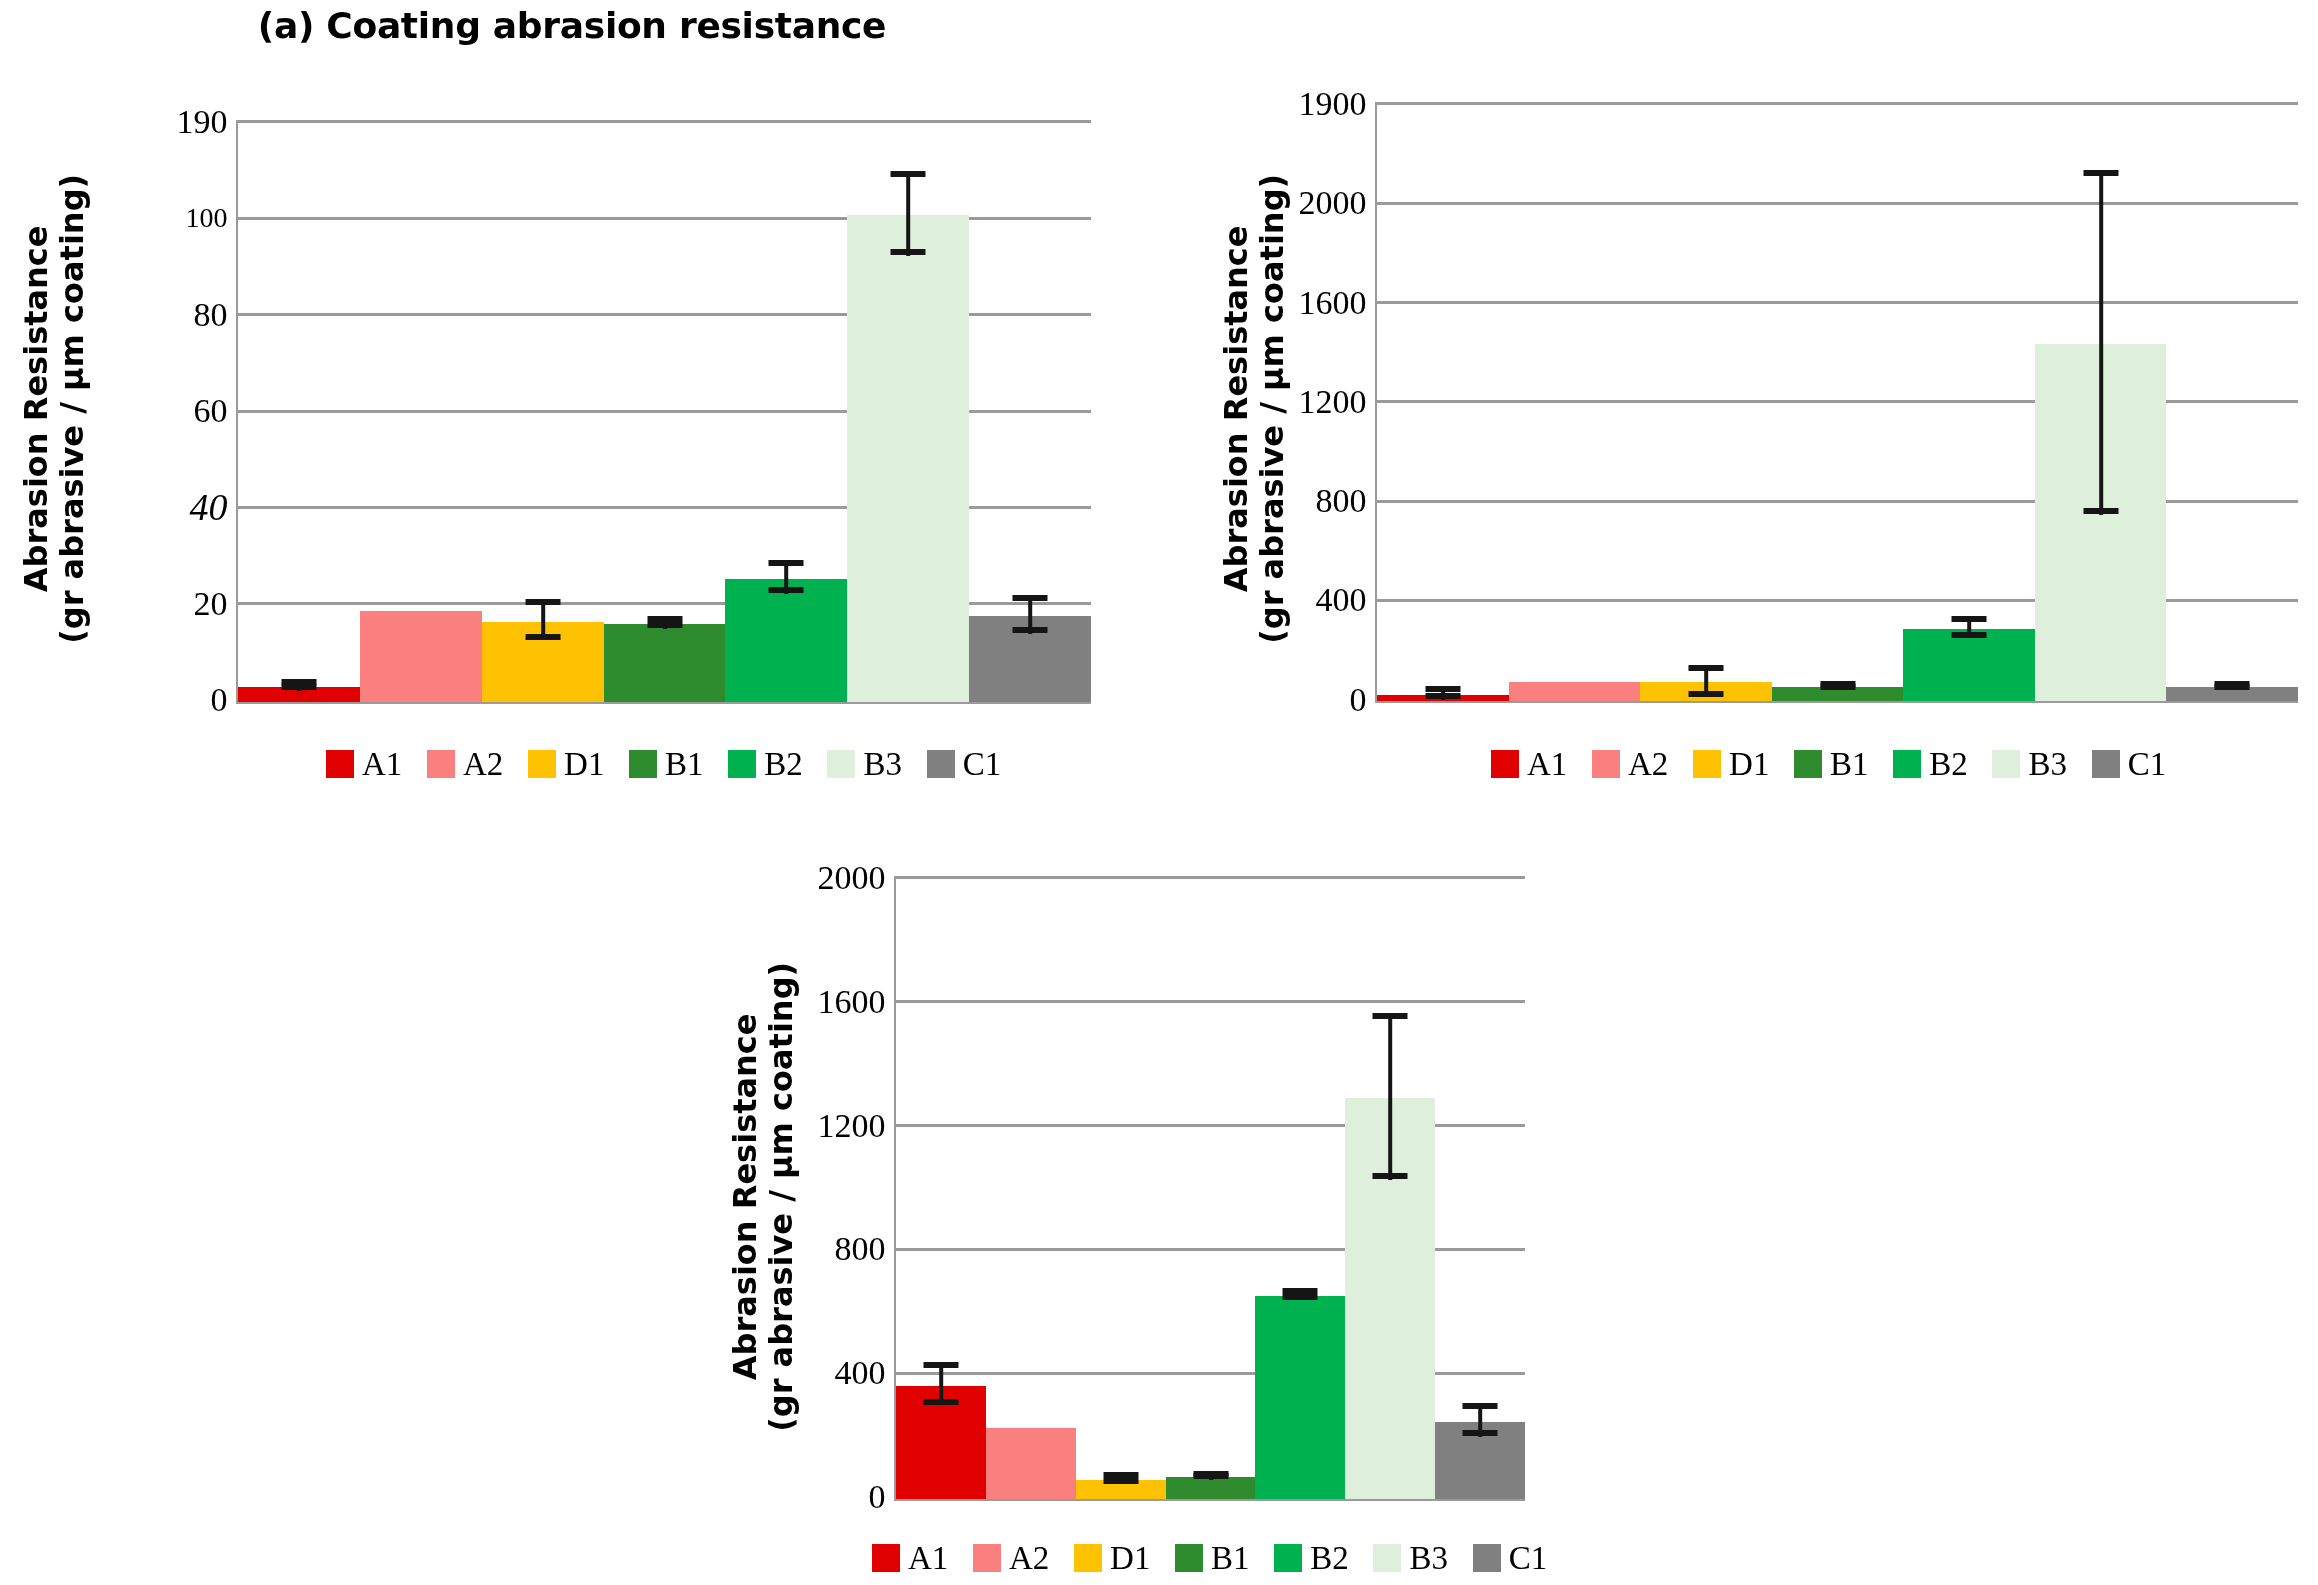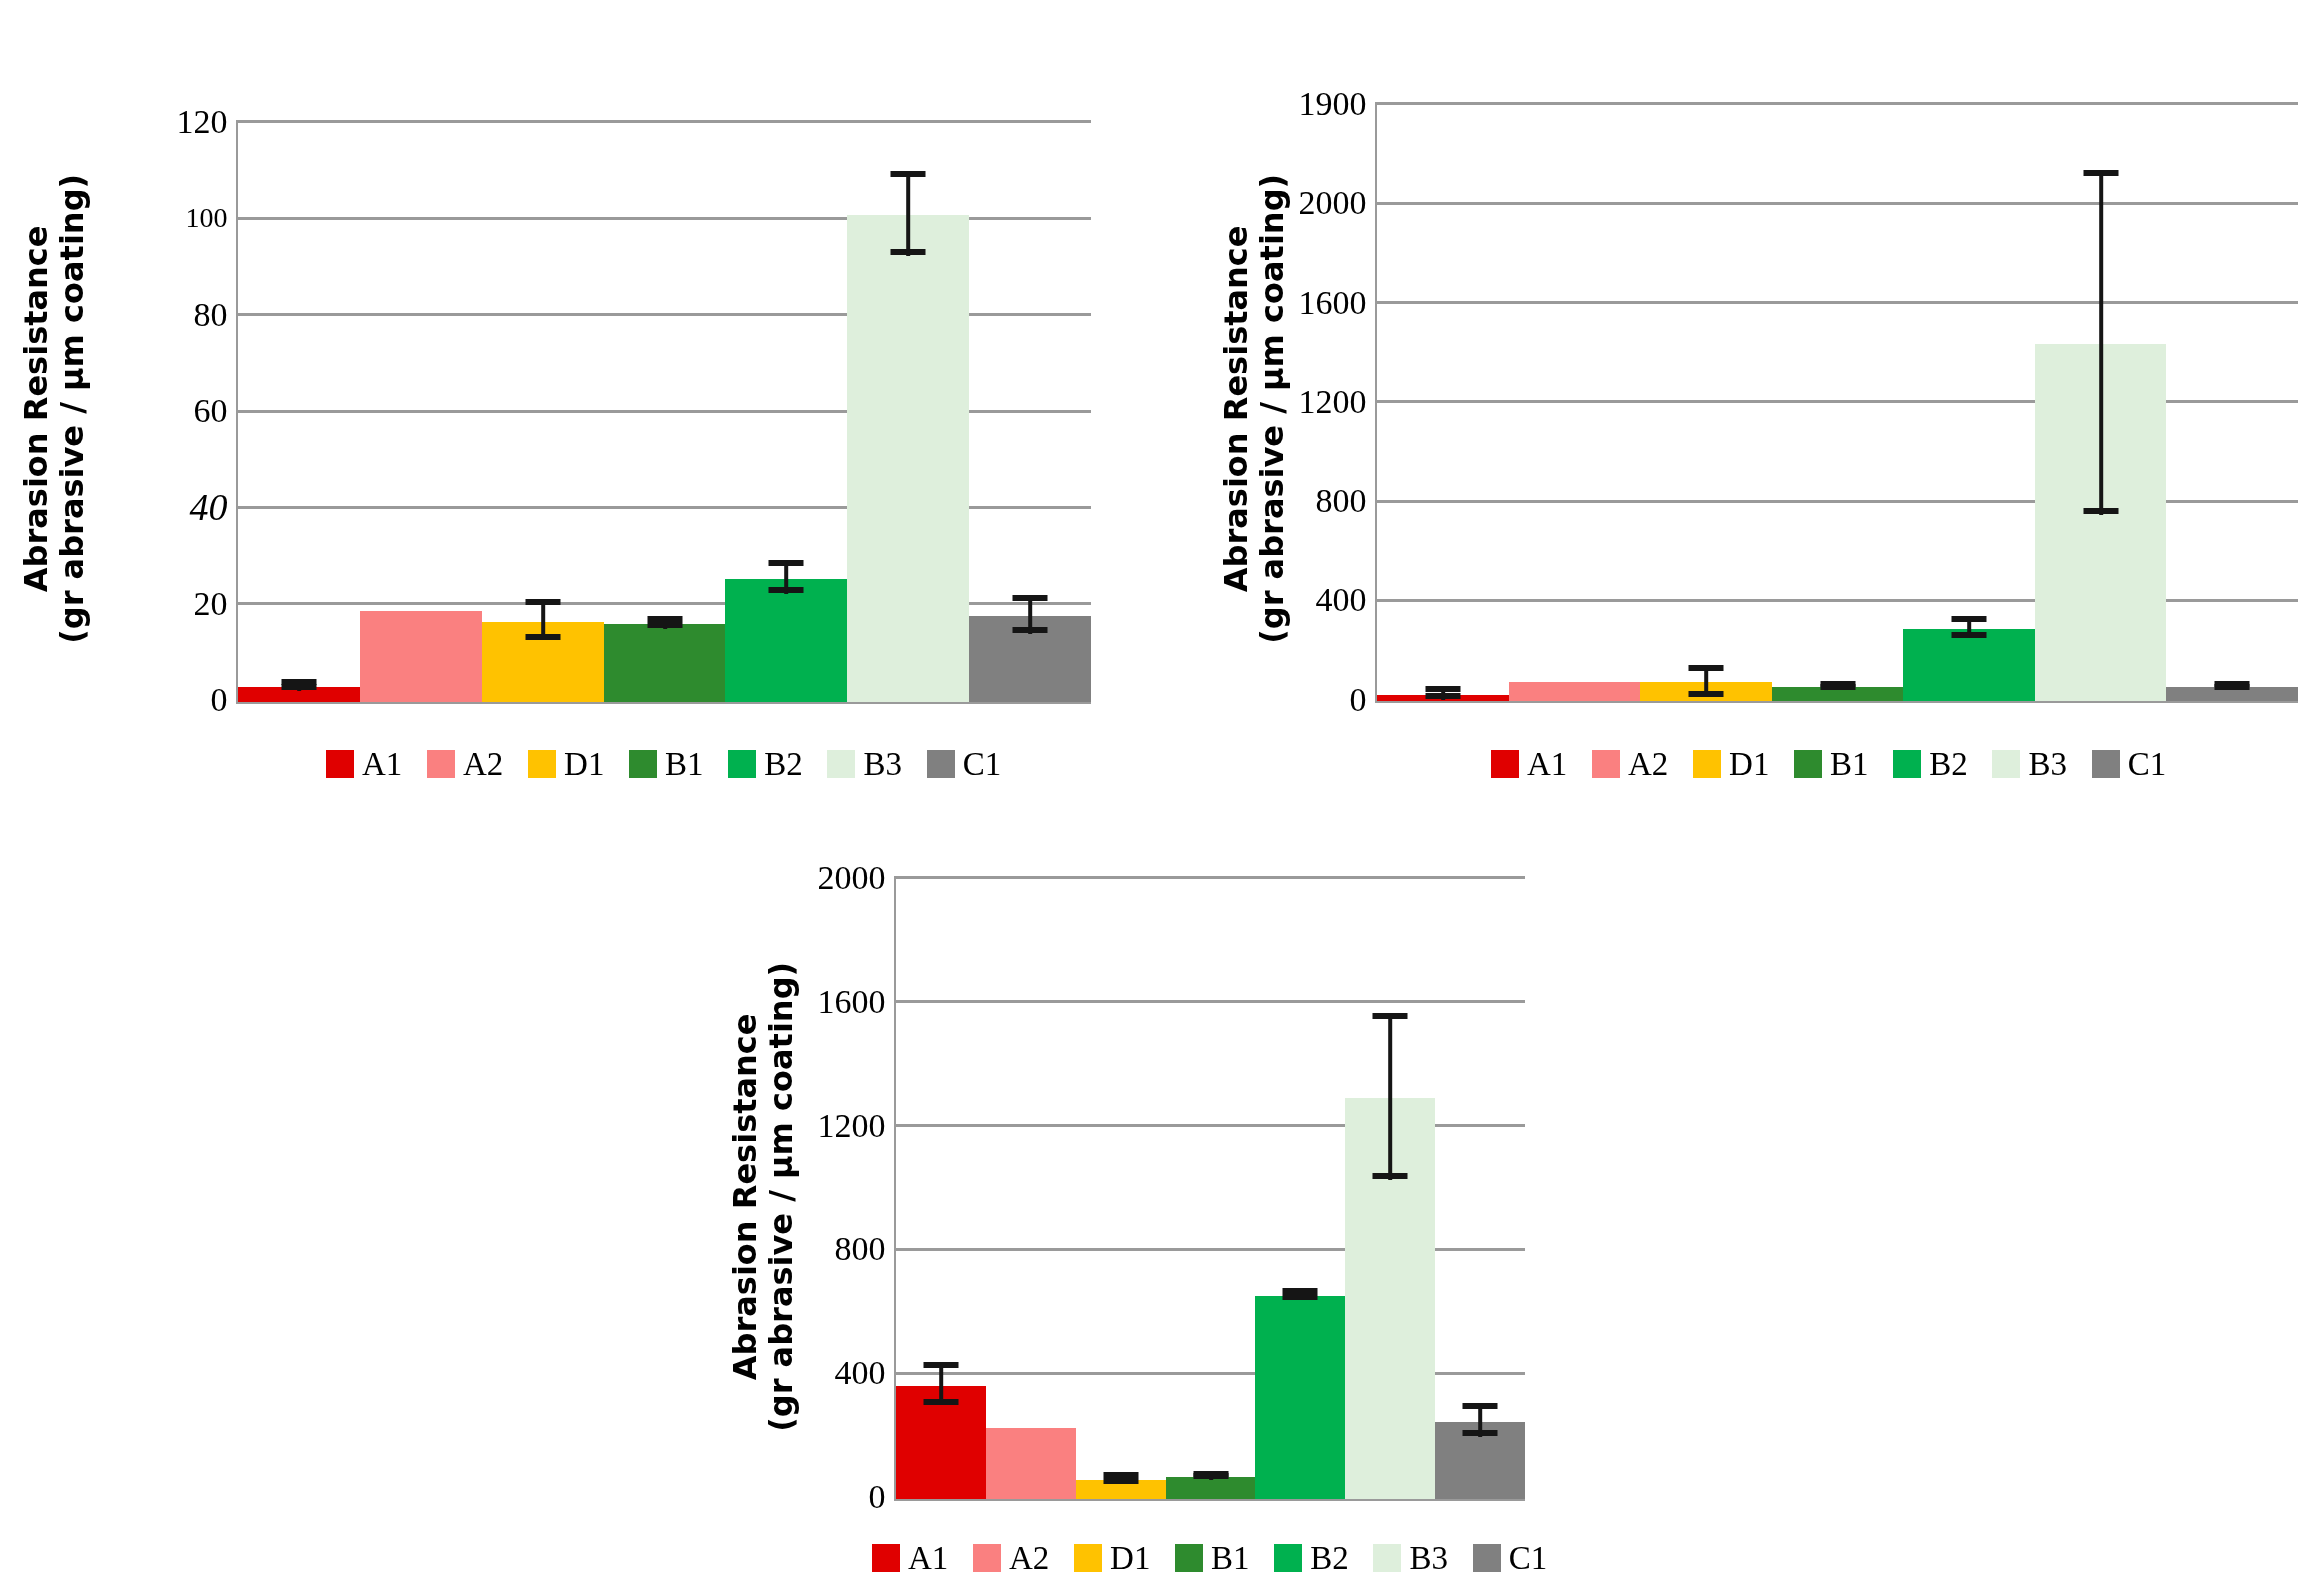--- a/index.html
+++ b/index.html
@@ -129,20 +129,21 @@
     font-family: "Liberation Serif", serif;
     color: #000000;
     white-space: nowrap;
   }
 </style>
 </head>
 <body>
 
 <div class="panel" style="left:0px; top:0px; width:1139px; height:794px;">
 
+  <div class="panel-title" style="left:105px; top:4.7px; width:934px; font-size:36px;">(a) Coating abrasion resistance</div>
 
   <div class="ytitle-wrap" style="left:0px; top:111px; width:111px; height:596px;">
     <div class="ytitle" style="font-size:32px; width:590px;">
       <span>Abrasion Resistance</span><br>
       <span>(gr abrasive / μm coating)</span>
     </div>
   </div>
 
   <div class="plot" id="plot-a" style="left:236px; top:120px; width:855px; height:584px;">
       <div class="ytick" style="top: 578px; font-size: 34px;">0</div>
@@ -150,21 +151,21 @@
       <div class="ytick" style="top: 482px; font-size: 34px;">20</div>
       <div class="gridline" style="top: 384px;"></div>
       <div class="ytick" style="top: 385px; font-size: 38px; font-style: italic;">40</div>
       <div class="gridline" style="top: 288px;"></div>
       <div class="ytick" style="top: 289px; font-size: 34px;">60</div>
       <div class="gridline" style="top: 191px;"></div>
       <div class="ytick" style="top: 193px; font-size: 34px;">80</div>
       <div class="gridline" style="top: 95px;"></div>
       <div class="ytick" style="top: 96px; font-size: 28px;">100</div>
       <div class="gridline" style="top: -1.5px;"></div>
-      <div class="ytick" style="top: 0px; font-size: 34px;">120</div>
+      <div class="ytick" style="top: 0px; font-size: 34px;">190</div>
       <div class="bars">
         <div class="barslot" style="flex: 1 1 0px;">
           <div class="bar" title="A1: 3.2" style="height: 15.4px; background: rgb(224, 0, 0);"></div>
           <div class="errbar" style="top: 557px; height: 11.6px;"></div>
           <div class="errcap" style="top: 557px;"></div>
           <div class="errcap" style="top: 562px;"></div>
         </div>
         <div class="barslot" style="flex: 1 1 0px;">
           <div class="bar" title="A2: 18.8" style="height: 91px; background: rgb(250, 128, 128);"></div>
         </div>

